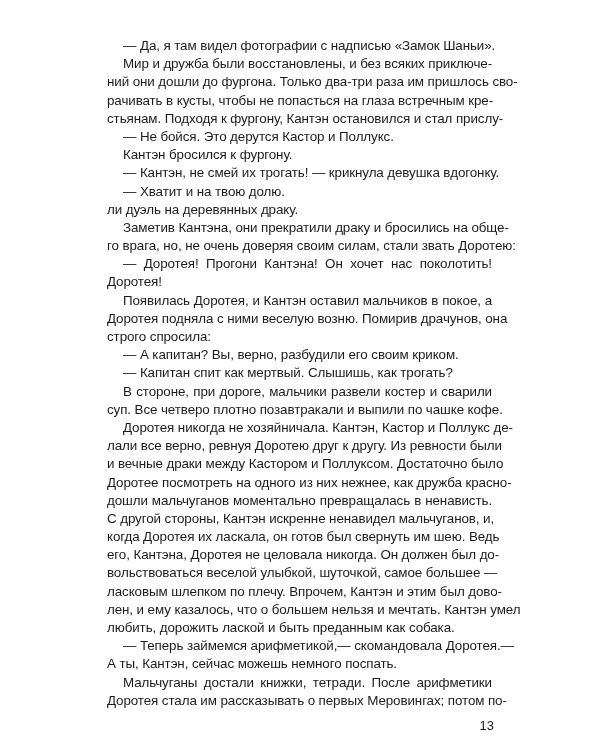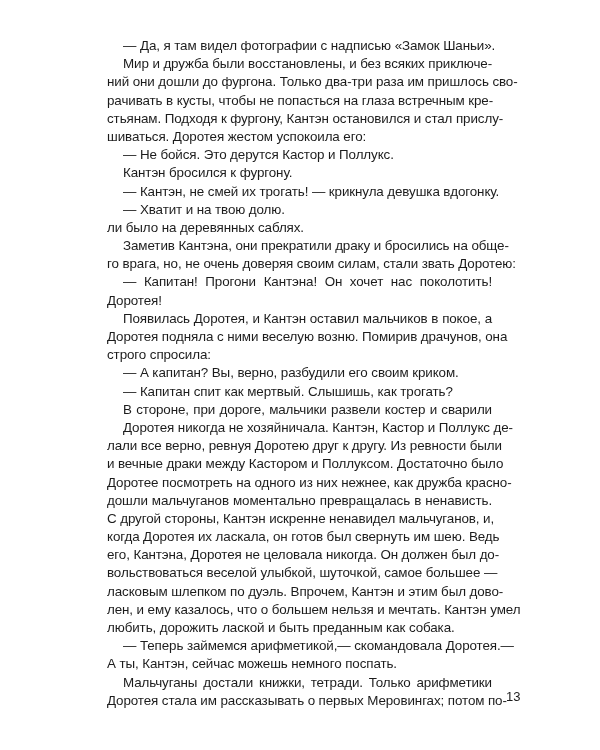--- a/index.html
+++ b/index.html
@@ -40,65 +40,65 @@
     }
     .line.indent {
       padding-left: 16px;
     }
     .line.last {
       text-align-last: left;
     }
     .page-number {
       position: absolute;
       left: 474px;
-      top: 689px;
+      top: 718px;
       width: 20px;
+      text-align: right;
       font-family: "Liberation Sans", sans-serif;
       font-size: 13px;
       color: #1c1c1c;
-      margin-left: 32px;
     }
   </style>
 </head>
 <body>
 
 <div class="page">
   <div class="text-block" id="text-block">
       <span class="line indent last">— Да, я там видел фотографии с надписью «Замок Шаньи».</span>
       <span class="line indent">Мир и дружба были восстановлены, и без всяких приключе-</span>
       <span class="line">ний они дошли до фургона. Только два-три раза им пришлось сво-</span>
       <span class="line">рачивать в кусты, чтобы не попасться на глаза встречным кре-</span>
       <span class="line">стьянам. Подходя к фургону, Кантэн остановился и стал прислу-</span>
-      <span class="line last">шиваться. Доротея жестом успокоила его:</span>
       <span class="line indent last">— Не бойся. Это дерутся Кастор и Поллукс.</span>
       <span class="line indent last">Кантэн бросился к фургону.</span>
       <span class="line indent last">— Кантэн, не смей их трогать! — крикнула девушка вдогонку.</span>
       <span class="line indent last">— Хватит и на твою долю.</span>
-      <span class="line last">ли было на деревянных саблях.</span>
+      <span class="line last">ли дуэль на деревянных драку.</span>
       <span class="line indent">Заметив Кантэна, они прекратили драку и бросились на обще-</span>
       <span class="line">го врага, но, не очень доверяя своим силам, стали звать Доротею:</span>
-      <span class="line indent">— Капитан! Прогони Кантэна! Он хочет нас поколотить!</span>
+      <span class="line indent">— Доротея! Прогони Кантэна! Он хочет нас поколотить!</span>
       <span class="line last">Доротея!</span>
       <span class="line indent">Появилась Доротея, и Кантэн оставил мальчиков в покое, а</span>
       <span class="line">Доротея подняла с ними веселую возню. Помирив драчунов, она</span>
       <span class="line last">строго спросила:</span>
       <span class="line indent last">— А капитан? Вы, верно, разбудили его своим криком.</span>
       <span class="line indent last">— Капитан спит как мертвый. Слышишь, как трогать?</span>
       <span class="line indent">В стороне, при дороге, мальчики развели костер и сварили</span>
+      <span class="line last">суп. Все четверо плотно позавтракали и выпили по чашке кофе.</span>
       <span class="line indent">Доротея никогда не хозяйничала. Кантэн, Кастор и Поллукс де-</span>
       <span class="line">лали все верно, ревнуя Доротею друг к другу. Из ревности были</span>
       <span class="line">и вечные драки между Кастором и Поллуксом. Достаточно было</span>
       <span class="line">Доротее посмотреть на одного из них нежнее, как дружба красно-</span>
       <span class="line">дошли мальчуганов моментально превращалась в ненависть.</span>
       <span class="line">С другой стороны, Кантэн искренне ненавидел мальчуганов, и,</span>
       <span class="line">когда Доротея их ласкала, он готов был свернуть им шею. Ведь</span>
       <span class="line">его, Кантэна, Доротея не целовала никогда. Он должен был до-</span>
       <span class="line">вольствоваться веселой улыбкой, шуточкой, самое большее —</span>
-      <span class="line">ласковым шлепком по дуэль. Впрочем, Кантэн и этим был дово-</span>
+      <span class="line">ласковым шлепком по плечу. Впрочем, Кантэн и этим был дово-</span>
       <span class="line">лен, и ему казалось, что о большем нельзя и мечтать. Кантэн умел</span>
       <span class="line last">любить, дорожить лаской и быть преданным как собака.</span>
       <span class="line indent">— Теперь займемся арифметикой,— скомандовала Доротея.—</span>
       <span class="line last">А ты, Кантэн, сейчас можешь немного поспать.</span>
-      <span class="line indent">Мальчуганы достали книжки, тетради. Только арифметики</span>
+      <span class="line indent">Мальчуганы достали книжки, тетради. После арифметики</span>
       <span class="line">Доротея стала им рассказывать о первых Меровингах; потом по-</span>
     </div>
   <div class="page-number">13</div>
 </div>
 
 </body></html>

